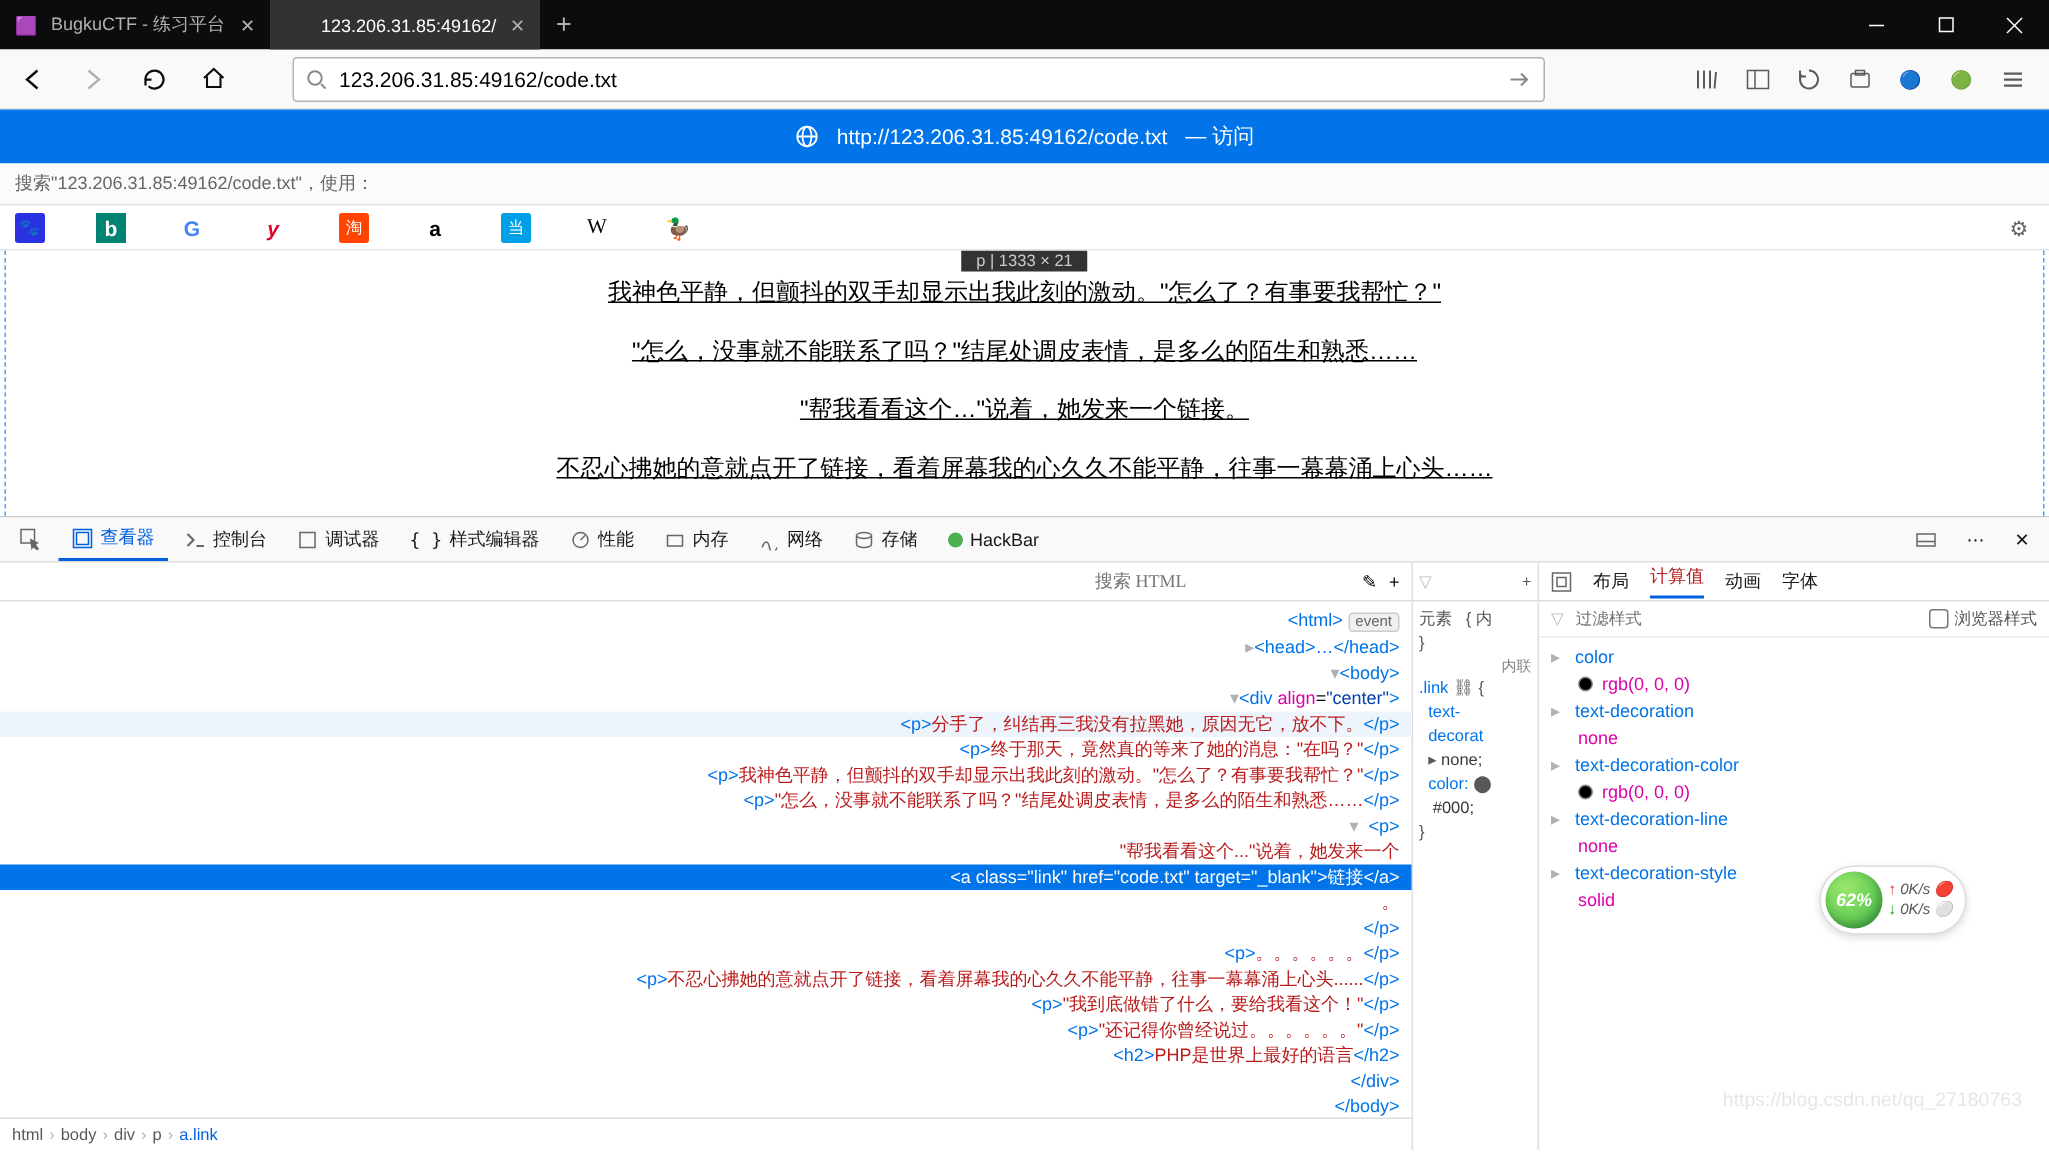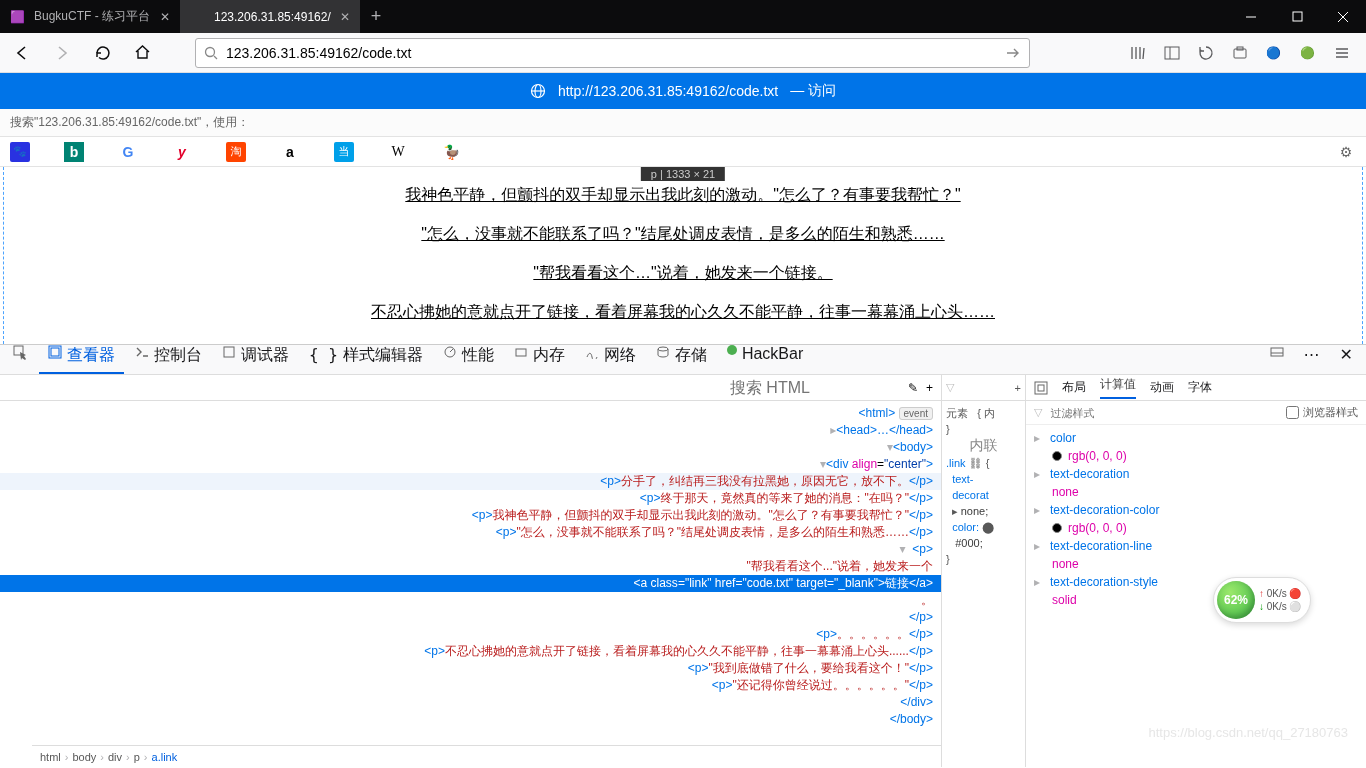--- a/index.html
+++ b/index.html
@@ -38,69 +38,69 @@
 .enginerow .gear { margin-left: auto; color: #666; }
 
 
 .content { height: 177px; background: #fff; position: relative; border: 1px dashed #4aa3ff; border-top: none; border-bottom: none; margin: 0 3px; overflow: hidden; text-decoration: underline; }
 .badge { position: absolute; top: 0; left: 50%; transform: translateX(-50%); background: #333; color: #ccc; font-size: 11px; padding: 1px 10px; }
 .content p { text-align: center; font-size: 16px; color: #000; margin-top: 18px; font-family: "Microsoft YaHei", sans-serif; }
 
 
 .devtools { height: 423px; border-top: 1px solid #ccc; display: flex; flex-direction: column; }
 .dt-tabs { height: 30px; display: flex; align-items: center; border-bottom: 1px solid #ddd; padding: 0 4px; gap: 2px; background: #f9f9fa; }
-.dt-tab { display: flex; align-items: flex-start; gap: 5px; padding: 0 9px; height: 29px; color: #18181a; cursor: pointer; font-size: 16px; }
+.dt-tab { display: flex; align-items: center; gap: 5px; padding: 0 9px; height: 29px; color: #18181a; cursor: pointer; font-size: 12px; }
 .dt-tab.active { color: #0060df; border-bottom: 2px solid #0060df; }
 .dt-tabs .spacer { flex: 1; }
 .dt-body { flex: 1; display: flex; overflow: hidden; }
 
 
 .pane-html { flex: 1; display: flex; flex-direction: column; border-right: 1px solid #ddd; min-width: 0; }
 .pane-html-search { height: 26px; border-bottom: 1px solid #ddd; display: flex; align-items: center; justify-content: flex-end; padding: 0 8px; gap: 8px; }
-.pane-html-search input { width: 170px; border: none; outline: none; font-size: 16px; color: #888; }
+.pane-html-search input { width: 170px; border: none; outline: none; font-size: 12px; color: #888; font-family: Liberation Serif, serif; }
 .pane-html-tree { flex: 1; overflow: auto; font-family: Consolas, monospace; font-size: 12px; padding: 4px 0; line-height: 17px; }
 .tree-line { white-space: pre; padding: 0 8px; text-align: right; }
 .tree-line.sel { background: #0074e8; color: #fff; }
 .tree-line.hov { background: #eef4fc; }
 .tag { color: #0074e8; }
 .attr { color: #dd00a9; }
 .val { color: #003eaa; }
 .txt { color: #b91c1c; }
 .sel .tag, .sel .attr, .sel .val, .sel .txt { color: #fff; }
 .arrow { color: #b1b1b3; display: inline-block; width: 10px; }
 .eventbadge { background: #f0f0f0; border: 1px solid #ccc; border-radius: 3px; padding: 0 4px; font-size: 10px; color: #666; }
 
-.breadcrumb { height: 22px; border-top: 1px solid #ddd; display: flex; align-items: center; padding: 0 8px; font-family: Consolas, monospace; font-size: 11px; color: #585858; gap: 4px; margin-left: 32px; }
+.breadcrumb { height: 22px; border-top: 1px solid #ddd; display: flex; align-items: center; padding: 0 8px; font-family: Consolas, monospace; font-size: 11px; color: #585858; gap: 4px; }
 .breadcrumb .sel { color: #0060df; }
 .breadcrumb .sep { color: #b1b1b3; }
 
 .pane-rules { width: 84px; border-right: 1px solid #ddd; font-family: Consolas, monospace; font-size: 11px; padding: 4px; color: #585858; overflow: hidden; }
 .pane-rules-head { height: 26px; border-bottom: 1px solid #ddd; display: flex; align-items: center; justify-content: space-between; padding: 0 4px; margin: -4px -4px 4px; }
 .rules-line { line-height: 16px; white-space: pre; }
 .rules-line .k { color: #0074e8; }
 .rules-line .v { color: #393939; }
-.label-inline { text-align: center; color: #888; font-size: 14px; }
+.label-inline { text-align: right; color: #888; font-size: 10px; }
 
 .pane-computed { width: 340px; display: flex; flex-direction: column; }
 .comp-tabs { height: 26px; border-bottom: 1px solid #ddd; display: flex; align-items: center; padding: 0 8px; gap: 14px; font-size: 12px; }
 .comp-tabs span { cursor: pointer; color: #18181a; }
-.comp-tabs span.active { color: #404040; border-bottom: 2px solid #0060df; padding-bottom: 4px; }
+.comp-tabs span.active { color: #b91c1c; border-bottom: 2px solid #0060df; padding-bottom: 4px; }
 .comp-filter { height: 24px; border-bottom: 1px solid #eee; display: flex; align-items: center; padding: 0 8px; gap: 8px; font-size: 11px; color: #888; }
 .comp-filter input { flex: 1; border: none; outline: none; font-size: 11px; }
 .comp-filter label { display: flex; align-items: center; gap: 4px; color: #585858; }
 .comp-list { flex: 1; overflow: auto; font-family: Consolas, monospace; font-size: 12px; padding: 4px 8px; }
 .comp-row { display: flex; align-items: center; gap: 6px; line-height: 18px; }
 .comp-row .arrow { color: #b1b1b3; }
 .comp-prop { color: #0074e8; }
 .comp-val { color: #dd00a9; }
 .swatch { width: 10px; height: 10px; border-radius: 50%; border: 1px solid #888; display: inline-block; background: #000; }
 .indent { padding-left: 18px; }
 
 
-.floater { position: absolute; right: 55px; bottom: 145px; display: flex; align-items: center; gap: 4px; background: #fff; border: 1px solid #ddd; border-radius: 24px; padding: 3px 8px 3px 3px; box-shadow: 0 2px 6px rgba(0,0,0,.15); }
+.floater { position: absolute; right: 55px; bottom: 145px; display: flex; align-items: center; gap: 4px; background: #fff; border: 1px solid #ddd; border-radius: 24px; padding: 3px 8px 3px 3px; box-shadow: 0 2px 6px rgba(0,0,0,.15); font-style: italic; }
 .floater .circle { width: 38px; height: 38px; border-radius: 50%; background: radial-gradient(circle at 35% 30%, #9be86b, #3cb846); display: flex; align-items: center; justify-content: center; color: #fff; font-size: 12px; font-weight: bold; box-shadow: inset -2px -3px 6px rgba(0,0,0,.25); }
 .floater .rates { font-size: 10px; color: #555; line-height: 13px; }
 
 .watermark { position: absolute; right: 18px; bottom: 28px; color: #e6e6e6; font-size: 13px; pointer-events: none; }
 
 svg { display: block; }
 </style>
 </head>
 <body>
 
@@ -337,20 +337,21 @@
 <div class="tree-line">      <span class="tag">&lt;p&gt;</span><span class="txt">"怎么，没事就不能联系了吗？"结尾处调皮表情，是多么的陌生和熟悉……</span><span class="tag">&lt;/p&gt;</span></div>
 <div class="tree-line">   <span class="arrow">▾</span>  <span class="tag">&lt;p&gt;</span></div>
 <div class="tree-line">         <span class="txt">"帮我看看这个..."说着，她发来一个</span></div>
 <div class="tree-line sel">         <span class="tag">&lt;a </span><span class="attr">class</span>=<span class="val">"link"</span> <span class="attr">href</span>=<span class="val">"code.txt"</span> <span class="attr">target</span>=<span class="val">"_blank"</span><span class="tag">&gt;</span><span class="txt">链接</span><span class="tag">&lt;/a&gt;</span></div>
 <div class="tree-line">         <span class="txt">。</span></div>
 <div class="tree-line">      <span class="tag">&lt;/p&gt;</span></div>
 <div class="tree-line">      <span class="tag">&lt;p&gt;</span><span class="txt">。。。。。。</span><span class="tag">&lt;/p&gt;</span></div>
 <div class="tree-line">      <span class="tag">&lt;p&gt;</span><span class="txt">不忍心拂她的意就点开了链接，看着屏幕我的心久久不能平静，往事一幕幕涌上心头......</span><span class="tag">&lt;/p&gt;</span></div>
 <div class="tree-line">      <span class="tag">&lt;p&gt;</span><span class="txt">"我到底做错了什么，要给我看这个！"</span><span class="tag">&lt;/p&gt;</span></div>
 <div class="tree-line">      <span class="tag">&lt;p&gt;</span><span class="txt">"还记得你曾经说过。。。。。。"</span><span class="tag">&lt;/p&gt;</span></div>
+<div class="tree-line">      <span class="tag">&lt;h2&gt;</span><span class="txt">PHP是世界上最好的语言</span><span class="tag">&lt;/h2&gt;</span></div>
 <div class="tree-line">    <span class="tag">&lt;/div&gt;</span></div>
 <div class="tree-line">  <span class="tag">&lt;/body&gt;</span></div>
       </div>
       <div class="breadcrumb">
         <span>html</span>
           <span class="sep">›</span>
         <span>body</span>
           <span class="sep">›</span>
         <span>div</span>
           <span class="sep">›</span>

